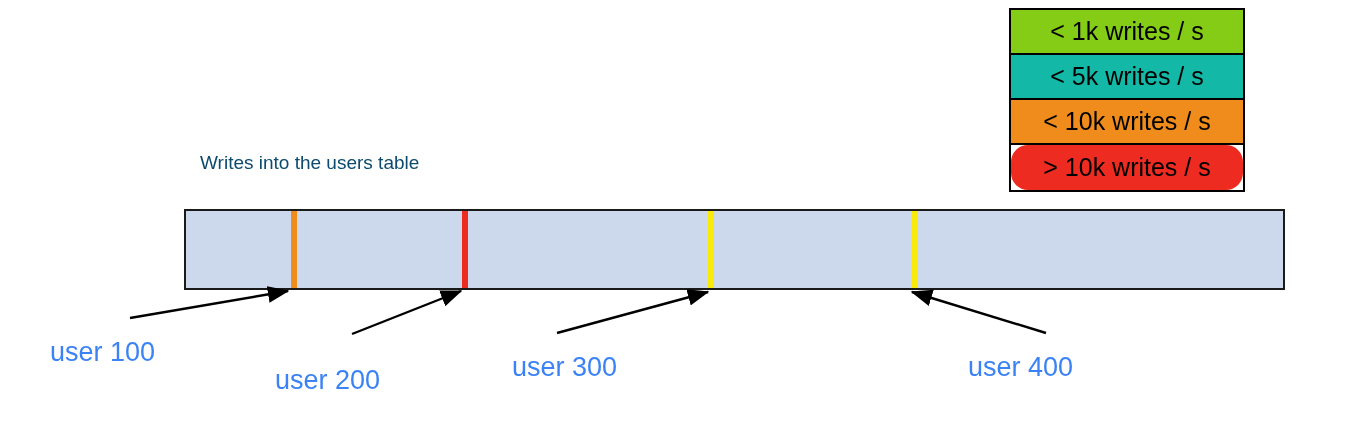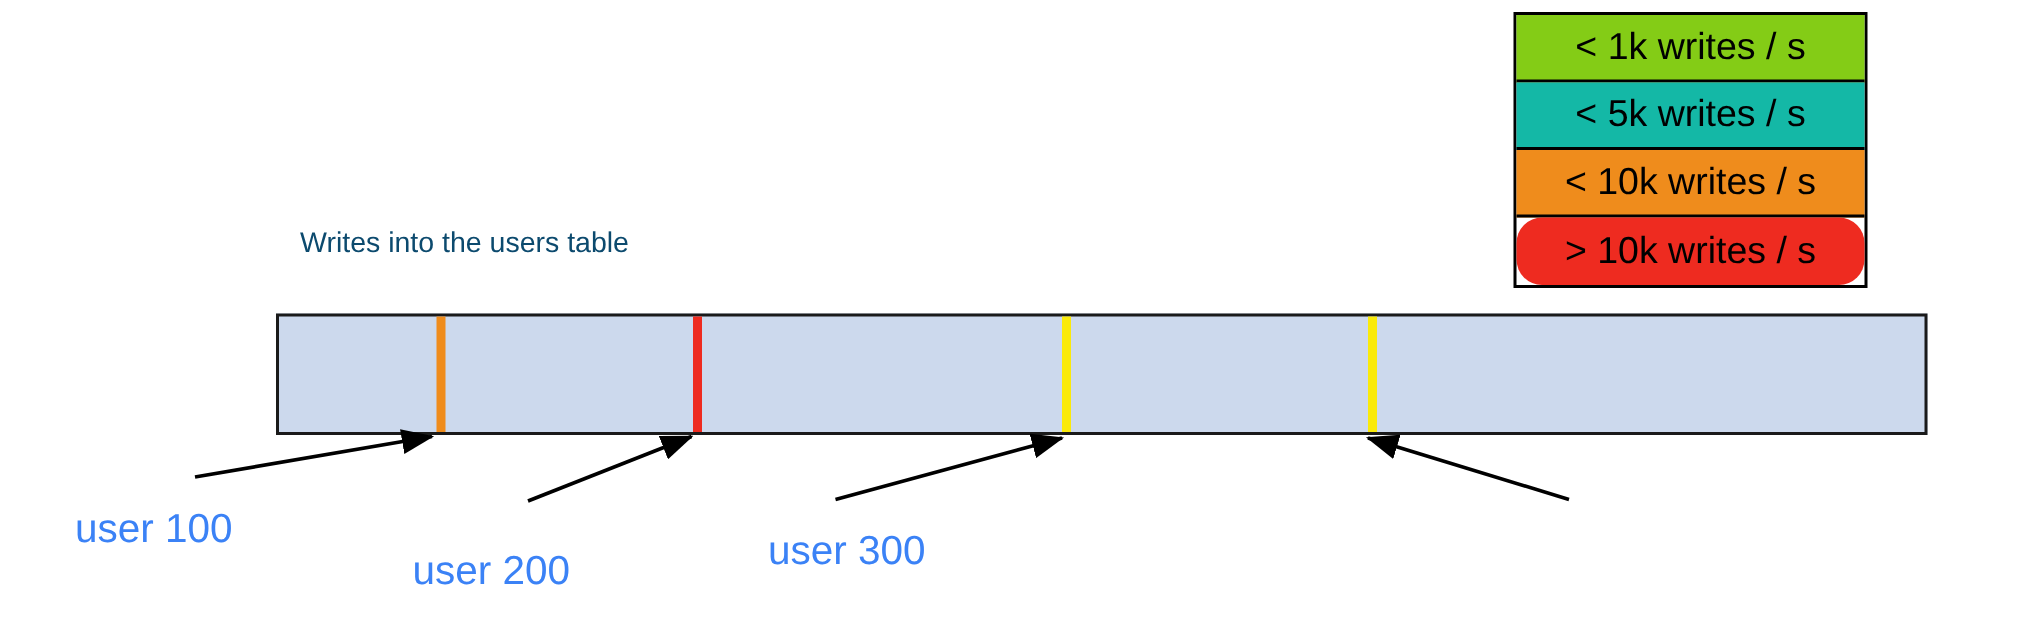--- a/index.html
+++ b/index.html
@@ -132,14 +132,15 @@
         <line x1="130" y1="318" x2="288" y2="291" marker-end="url(#arrowhead)"></line>
         <line x1="352" y1="334" x2="461" y2="291" marker-end="url(#arrowhead)"></line>
         <line x1="557" y1="333" x2="708" y2="292" marker-end="url(#arrowhead)"></line>
         <line x1="1046" y1="333" x2="912" y2="292" marker-end="url(#arrowhead)"></line>
       </g>
   </svg>
 
   <div class="user-label" style="left: 50px; top: 337px;">user 100</div>
   <div class="user-label" style="left: 275px; top: 352px; margin-top: 13px;">user 200</div>
   <div class="user-label" style="left: 492px; top: 352px; margin-left: 20px;">user 300</div>
+  <div class="user-label" style="left: 968px; top: 352px;">user 400</div>
 
 </div>
 
 </body></html>

